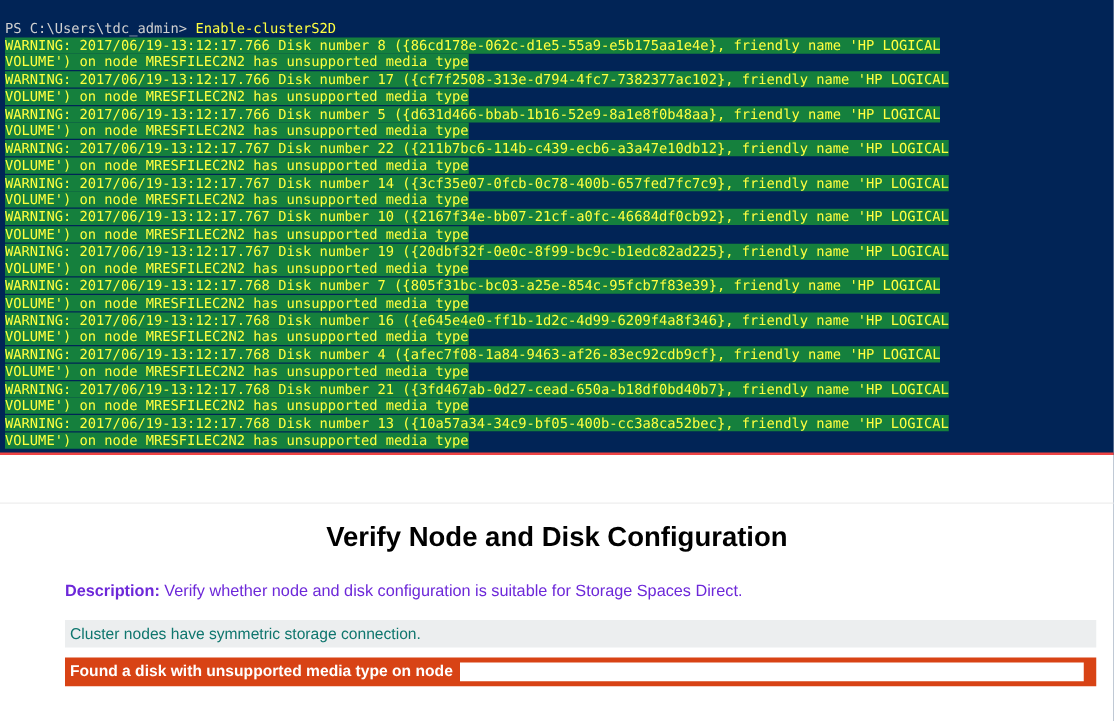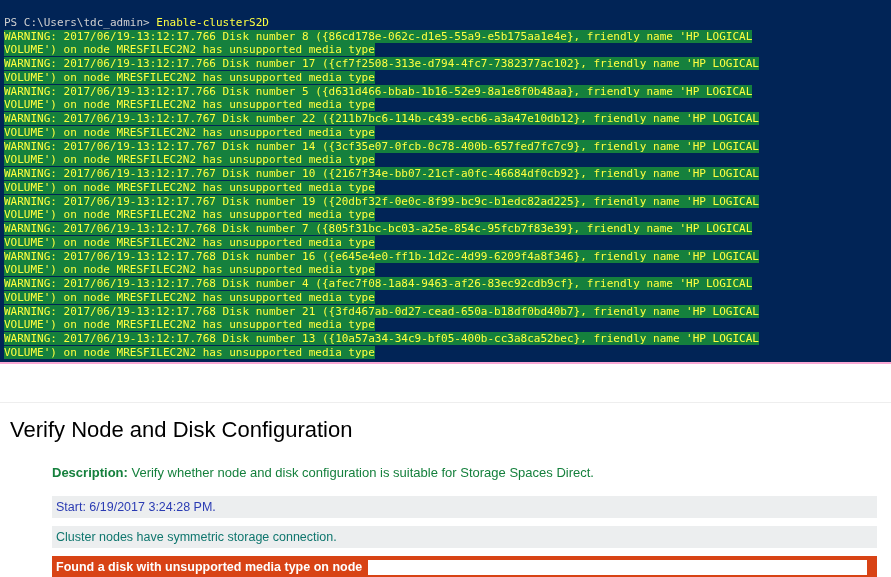--- a/index.html
+++ b/index.html
@@ -6,30 +6,30 @@
     body { font-family: "Segoe UI", Arial, sans-serif; width: 891px; background: #fff; }
     .terminal {
       background: #012456;
       color: #eee;
       font-family: "Lucida Console", Consolas, monospace;
       font-size: 11px;
       line-height: 1.25;
       padding: 2px 0 2px 4px;
       white-space: pre-wrap;
       word-break: break-all;
-      border-bottom: 2px solid #f9a8d4;
+      border-bottom: 2px solid #ef4444;
     }
     .prompt-path { color: #d0d0d0; }
     .prompt-cmd { color: #ffff40; }
     .warn-line { color: #ffff40; background: #15803d; display: inline; }
     .term-row { display: block; }
 
     .report { padding: 14px 10px 20px 10px; margin-top: 38px; border-top: 1px solid #eee; }
-    .report h2 { font-size: 22px; font-weight: 400; margin-bottom: 22px; }
-    .report-desc { font-size: 13px; margin-left: 42px; margin-bottom: 16px; color: #15803d; }
+    .report h2 { font-size: 22px; font-weight: 700; margin-bottom: 22px; text-align: center; }
+    .report-desc { font-size: 13px; margin-left: 42px; margin-bottom: 16px; color: #6d28d9; }
     .report-desc b { font-weight: 700; }
     .row { margin-left: 42px; margin-right: 4px; font-size: 12.5px; padding: 4px 4px; }
     .row-grey { background: #eceeef; color: #2a3bb3; }
     .row-grey2 { background: #eceeef; color: #0f766e; margin-top: 8px; }
     .row-err { background: #d84315; color: #fff; font-weight: 700; margin-top: 8px; display: flex; align-items: center; }
     .err-left { flex: 0 0 auto; }
     .redact { background: #fff; height: 15px; flex: 1 1 auto; margin: 0 6px; }
     .err-right { flex: 0 0 auto; }
   </style>
 </head>
@@ -37,20 +37,19 @@
 
 <div class="terminal">
 <span class="term-row"><span class="prompt-path">PS C:\Users\tdc_admin&gt;</span> <span class="prompt-cmd">Enable-clusterS2D</span></span><div id="term-body"><span class="term-row"><span class="warn-line">WARNING: 2017/06/19-13:12:17.766 Disk number 8 ({86cd178e-062c-d1e5-55a9-e5b175aa1e4e}, friendly name 'HP LOGICAL</span></span><span class="term-row"><span class="warn-line">VOLUME') on node MRESFILEC2N2 has unsupported media type</span></span><span class="term-row"><span class="warn-line">WARNING: 2017/06/19-13:12:17.766 Disk number 17 ({cf7f2508-313e-d794-4fc7-7382377ac102}, friendly name 'HP LOGICAL</span></span><span class="term-row"><span class="warn-line">VOLUME') on node MRESFILEC2N2 has unsupported media type</span></span><span class="term-row"><span class="warn-line">WARNING: 2017/06/19-13:12:17.766 Disk number 5 ({d631d466-bbab-1b16-52e9-8a1e8f0b48aa}, friendly name 'HP LOGICAL</span></span><span class="term-row"><span class="warn-line">VOLUME') on node MRESFILEC2N2 has unsupported media type</span></span><span class="term-row"><span class="warn-line">WARNING: 2017/06/19-13:12:17.767 Disk number 22 ({211b7bc6-114b-c439-ecb6-a3a47e10db12}, friendly name 'HP LOGICAL</span></span><span class="term-row"><span class="warn-line">VOLUME') on node MRESFILEC2N2 has unsupported media type</span></span><span class="term-row"><span class="warn-line">WARNING: 2017/06/19-13:12:17.767 Disk number 14 ({3cf35e07-0fcb-0c78-400b-657fed7fc7c9}, friendly name 'HP LOGICAL</span></span><span class="term-row"><span class="warn-line">VOLUME') on node MRESFILEC2N2 has unsupported media type</span></span><span class="term-row"><span class="warn-line">WARNING: 2017/06/19-13:12:17.767 Disk number 10 ({2167f34e-bb07-21cf-a0fc-46684df0cb92}, friendly name 'HP LOGICAL</span></span><span class="term-row"><span class="warn-line">VOLUME') on node MRESFILEC2N2 has unsupported media type</span></span><span class="term-row"><span class="warn-line">WARNING: 2017/06/19-13:12:17.767 Disk number 19 ({20dbf32f-0e0c-8f99-bc9c-b1edc82ad225}, friendly name 'HP LOGICAL</span></span><span class="term-row"><span class="warn-line">VOLUME') on node MRESFILEC2N2 has unsupported media type</span></span><span class="term-row"><span class="warn-line">WARNING: 2017/06/19-13:12:17.768 Disk number 7 ({805f31bc-bc03-a25e-854c-95fcb7f83e39}, friendly name 'HP LOGICAL</span></span><span class="term-row"><span class="warn-line">VOLUME') on node MRESFILEC2N2 has unsupported media type</span></span><span class="term-row"><span class="warn-line">WARNING: 2017/06/19-13:12:17.768 Disk number 16 ({e645e4e0-ff1b-1d2c-4d99-6209f4a8f346}, friendly name 'HP LOGICAL</span></span><span class="term-row"><span class="warn-line">VOLUME') on node MRESFILEC2N2 has unsupported media type</span></span><span class="term-row"><span class="warn-line">WARNING: 2017/06/19-13:12:17.768 Disk number 4 ({afec7f08-1a84-9463-af26-83ec92cdb9cf}, friendly name 'HP LOGICAL</span></span><span class="term-row"><span class="warn-line">VOLUME') on node MRESFILEC2N2 has unsupported media type</span></span><span class="term-row"><span class="warn-line">WARNING: 2017/06/19-13:12:17.768 Disk number 21 ({3fd467ab-0d27-cead-650a-b18df0bd40b7}, friendly name 'HP LOGICAL</span></span><span class="term-row"><span class="warn-line">VOLUME') on node MRESFILEC2N2 has unsupported media type</span></span><span class="term-row"><span class="warn-line">WARNING: 2017/06/19-13:12:17.768 Disk number 13 ({10a57a34-34c9-bf05-400b-cc3a8ca52bec}, friendly name 'HP LOGICAL</span></span><span class="term-row"><span class="warn-line">VOLUME') on node MRESFILEC2N2 has unsupported media type</span></span></div></div>
 
 <div class="report">
   <h2>Verify Node and Disk Configuration</h2>
   <p class="report-desc">
     <b>Description:</b>
     <span>Verify whether node and disk configuration is suitable for Storage Spaces Direct.</span>
   </p>
-  <div class="row row-grey">Start: 6/19/2017 3:24:28 PM.</div>
   <div class="row row-grey2">Cluster nodes have symmetric storage connection.</div>
   <div class="row row-err">
     <span class="err-left">Found a disk with unsupported media type on node</span>
     <span class="redact"></span>
   </div>
 
 </div>
 
 </body></html>

